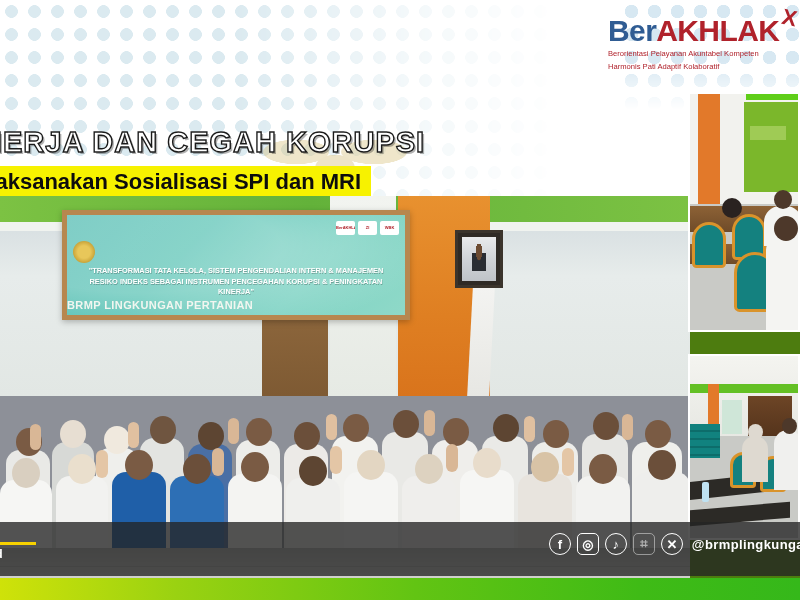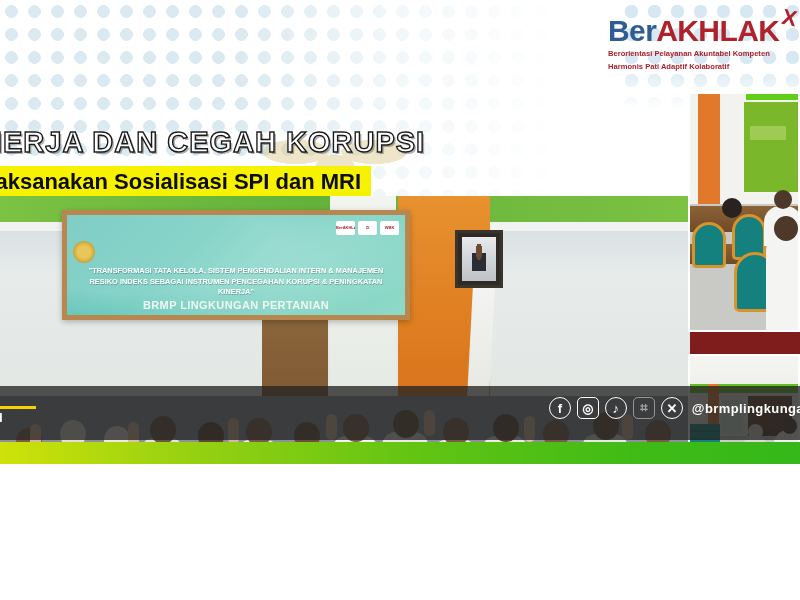--- a/index.html
+++ b/index.html
@@ -1,21 +1,21 @@
 <!DOCTYPE html>
 <html><head>
 <meta charset="utf-8">
 <style>
   html,body{margin:0;padding:0;}
   body{
     width:800px;height:600px;overflow:hidden;
     font-family:"Liberation Sans", sans-serif;
     background:#ffffff;
   }
-  #card{position:relative;width:800px;height:464px;overflow:hidden;background:#7f1d1d;}
+  #card{position:relative;width:800px;height:600px;overflow:hidden;background:#4d7c0f;}
 
   
   .header{
     position:absolute;left:0;top:0;width:800px;height:196px;
     background:#ffffff;overflow:hidden;
   }
   .halftone{
     position:absolute;left:0;top:0;width:560px;height:196px;
     background-image:radial-gradient(#dbeaf0 38%, transparent 40%);
     background-size:23px 23px;
@@ -43,21 +43,21 @@
   .logo{position:absolute;right:6px;top:16px;width:186px;text-align:left;}
   .logo-main{
     font-size:30px;font-weight:bold;letter-spacing:-.6px;line-height:1;
     color:#b0222b;white-space:nowrap;
   }
   .logo-main .blue{color:#2f5c93;}
   .logo-x{
     position:absolute;right:-2px;top:-9px;color:#b0222b;
     font-size:22px;font-weight:bold;transform:rotate(12deg);
   }
-  .logo-sub{margin-top:3px;font-size:7.6px;font-weight:bold;line-height:1.28;color:#b0222b;white-space:nowrap;}
+  .logo-sub{margin-top:3px;font-size:7.6px;font-weight:normal;line-height:1.28;color:#b0222b;white-space:nowrap;}
 
   
   .headline{
     position:absolute;left:-28px;top:128px;width:420px;
     font-size:29px;font-weight:bold;letter-spacing:1px;line-height:1;
     color:#ffffff;white-space:nowrap;
     -webkit-text-stroke:1.4px #1a1a1a;
     text-shadow:2px 2px 0 rgba(0,0,0,.30);
   }
   .subline-wrap{position:absolute;left:-28px;top:166px;}
@@ -134,21 +134,21 @@
     position:absolute;left:0;right:0;top:27px;margin:0;text-align:center;
     font-size:20px;font-weight:bold;letter-spacing:2px;color:#ffffff;
     text-shadow:1px 1px 0 rgba(0,0,0,.25);
   }
   .banner p{
     position:absolute;left:16px;right:16px;top:51px;margin:0;text-align:center;
     font-size:7.4px;font-weight:bold;line-height:1.42;color:#ffffff;
     text-shadow:.5px .5px 0 rgba(0,0,0,.25);
   }
   .banner .org{
-    position:absolute;left:0;right:0;top:84px;text-align:center;
+    position:absolute;left:0;right:0;top:84px;text-align:left;
     font-size:11px;font-weight:bold;color:#f2f6f0;letter-spacing:.4px;
   }
   .banner .date{
     position:absolute;left:0;right:0;top:99px;text-align:center;
     font-size:7px;font-weight:bold;color:#eef6f2;
   }
   .banner .blogos{position:absolute;right:6px;top:6px;display:flex;gap:3px;align-items:center;}
   .banner .blogos span{
     display:block;width:19px;height:14px;border-radius:2px;background:#fff;
     font-size:4px;color:#b0222b;font-weight:bold;text-align:center;line-height:14px;overflow:hidden;

